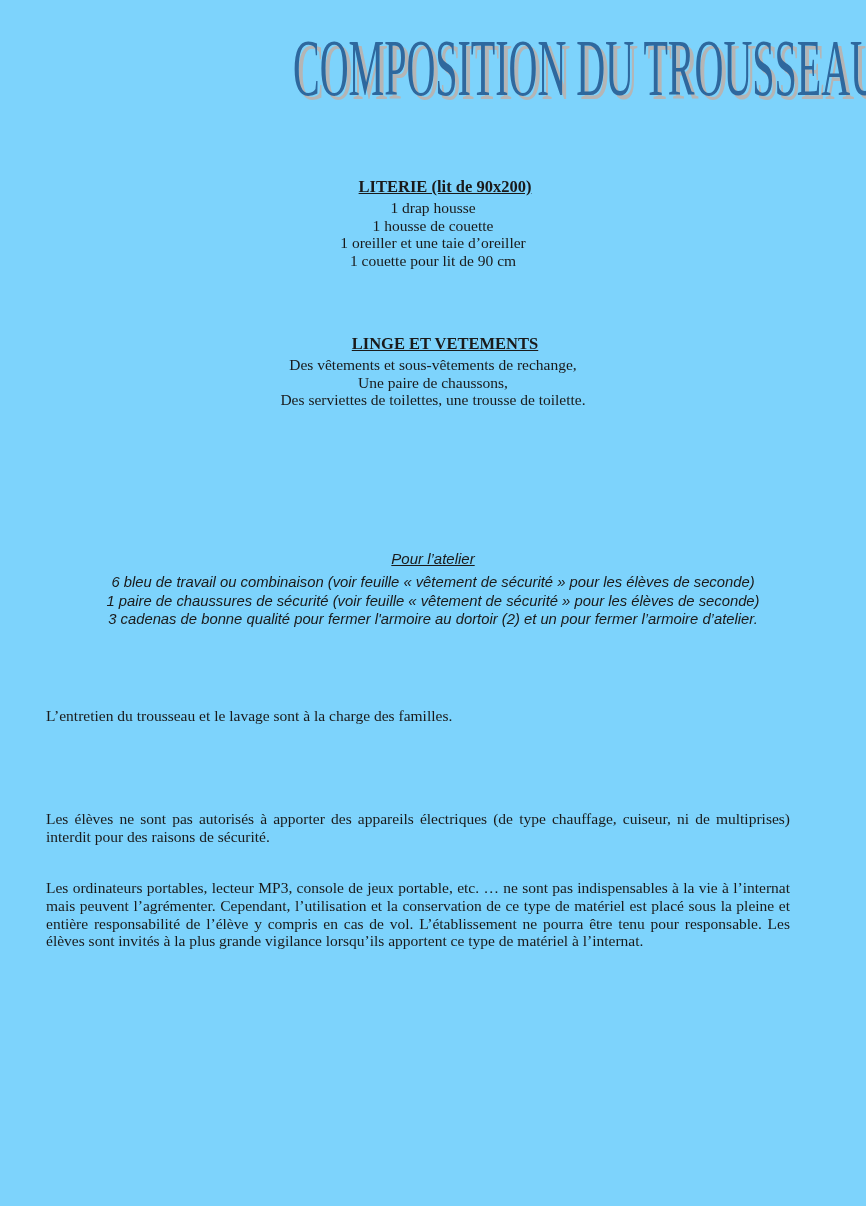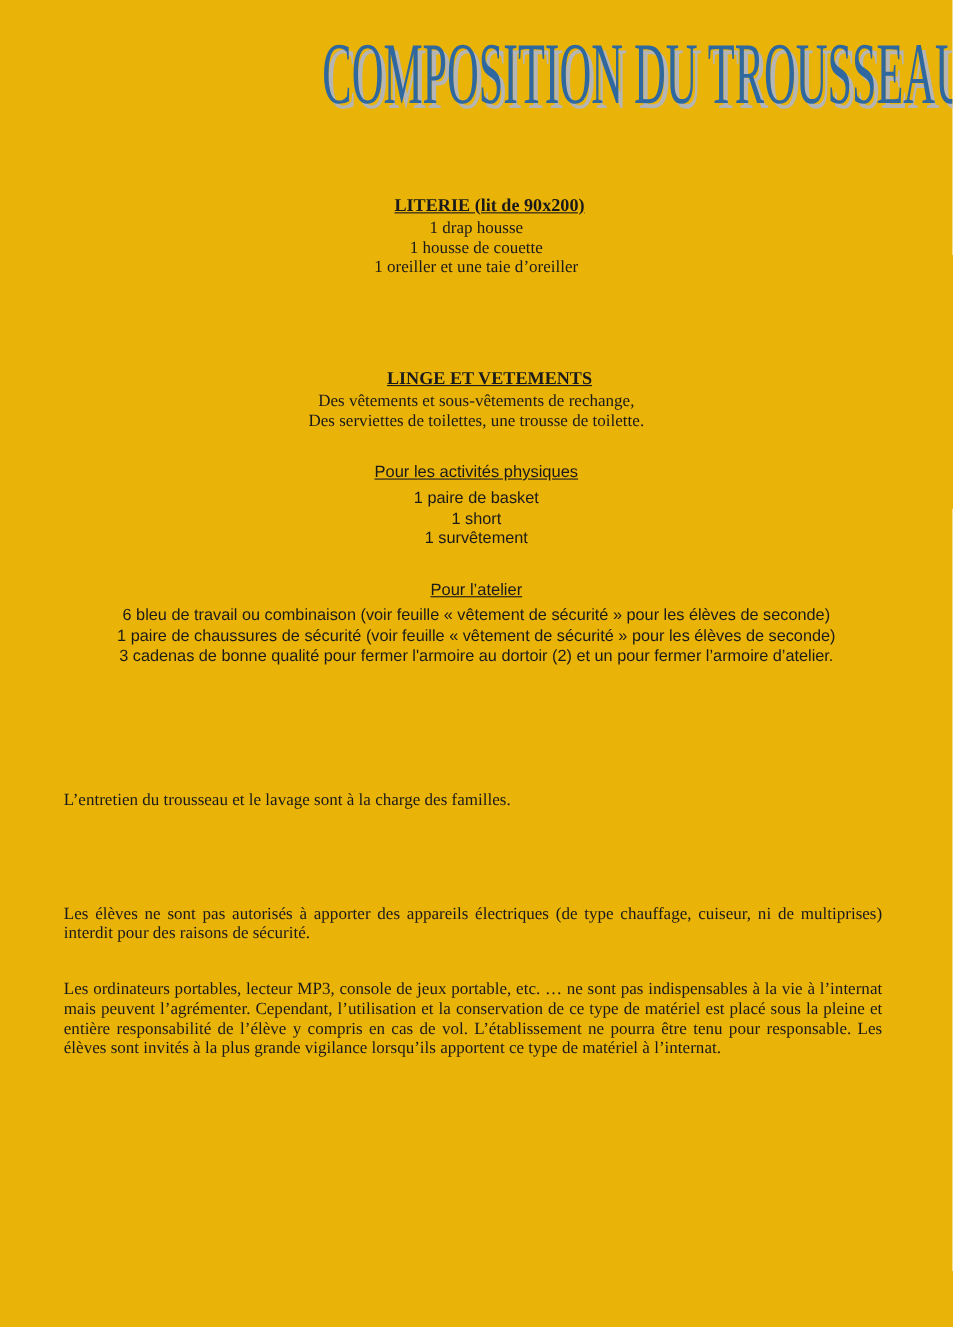--- a/index.html
+++ b/index.html
@@ -4,21 +4,21 @@
 <style>
   html, body {
     margin: 0;
     padding: 0;
     background: #ffffff;
   }
   .page {
     position: relative;
     width: 866px;
     height: 1206px;
-    background: #eab308;
+    background: #7dd3fc;
     color: #1a1a1a;
     font-family: "Liberation Serif", serif;
     overflow: hidden;
   }
 
   
   .title-wrap {
     position: absolute;
     top: 28px;
     left: 0;
@@ -68,66 +68,62 @@
   }
   .sec-item-sans {
     font-family: "Liberation Sans", sans-serif;
     font-size: 14.8px;
     line-height: 18.5px;
   }
 
   #sec-literie   { top: 177px; }
   #sec-linge     { top: 334px; }
   #sec-activites { top: 420px; }
-  #sec-atelier   { top: 527px; }
+  #sec-atelier   { top: 549px; font-style: italic; }
 
   
   .para {
     position: absolute;
     left: 46px;
     width: 744px;
     font-family: "Liberation Serif", serif;
     font-size: 15.5px;
     line-height: 17.8px;
     text-align: justify;
-    margin: 12px;
+    margin: 0;
   }
   #para-0 { top: 707px; }
   #para-1 { top: 759px; }
   #para-2 { top: 810px; }
   #para-3 { top: 879px; }
 </style>
 </head>
 <body>
 
 <div class="page">
 
   <div class="title-wrap">
     <span class="title-text">COMPOSITION DU TROUSSEAU</span>
   </div>
 
   <div class="sec" id="sec-literie">
     <div class="sec-heading-serif">LITERIE (lit de 90x200)</div>
     <div class="sec-item-serif">1 drap housse</div>
     <div class="sec-item-serif">1 housse de couette</div>
     <div class="sec-item-serif">1 oreiller et une taie d’oreiller</div>
+    <div class="sec-item-serif">1 couette pour lit de 90 cm</div>
   </div>
 
   <div class="sec" id="sec-linge">
     <div class="sec-heading-serif">LINGE ET VETEMENTS</div>
     <div class="sec-item-serif">Des vêtements et sous-vêtements de rechange,</div>
+    <div class="sec-item-serif">Une paire de chaussons,</div>
     <div class="sec-item-serif">Des serviettes de toilettes, une trousse de toilette.</div>
   </div>
 
-  <div class="sec" id="sec-activites">
-    <div class="sec-heading-sans">Pour les activités physiques</div>
-    <div class="sec-item-sans">1 paire de basket</div>
-    <div class="sec-item-sans">1 short</div>
-    <div class="sec-item-sans">1 survêtement</div>
-  </div>
 
   <div class="sec" id="sec-atelier">
     <div class="sec-heading-sans">Pour l’atelier</div>
     <div class="sec-item-sans">6 bleu de travail ou combinaison (voir feuille « vêtement de sécurité » pour les élèves de seconde)</div>
     <div class="sec-item-sans">1 paire de chaussures de sécurité (voir feuille « vêtement de sécurité » pour les élèves de seconde)</div>
     <div class="sec-item-sans">3 cadenas de bonne qualité pour fermer l'armoire au dortoir (2) et un pour fermer l’armoire d’atelier.</div>
   </div>
 
   <p class="para" id="para-0">L’entretien du trousseau et le lavage sont à la charge des familles.</p>
   <p class="para" id="para-2">Les élèves ne sont pas autorisés à apporter des appareils électriques (de type chauffage, cuiseur, ni de multiprises) interdit pour des raisons de sécurité.</p>

